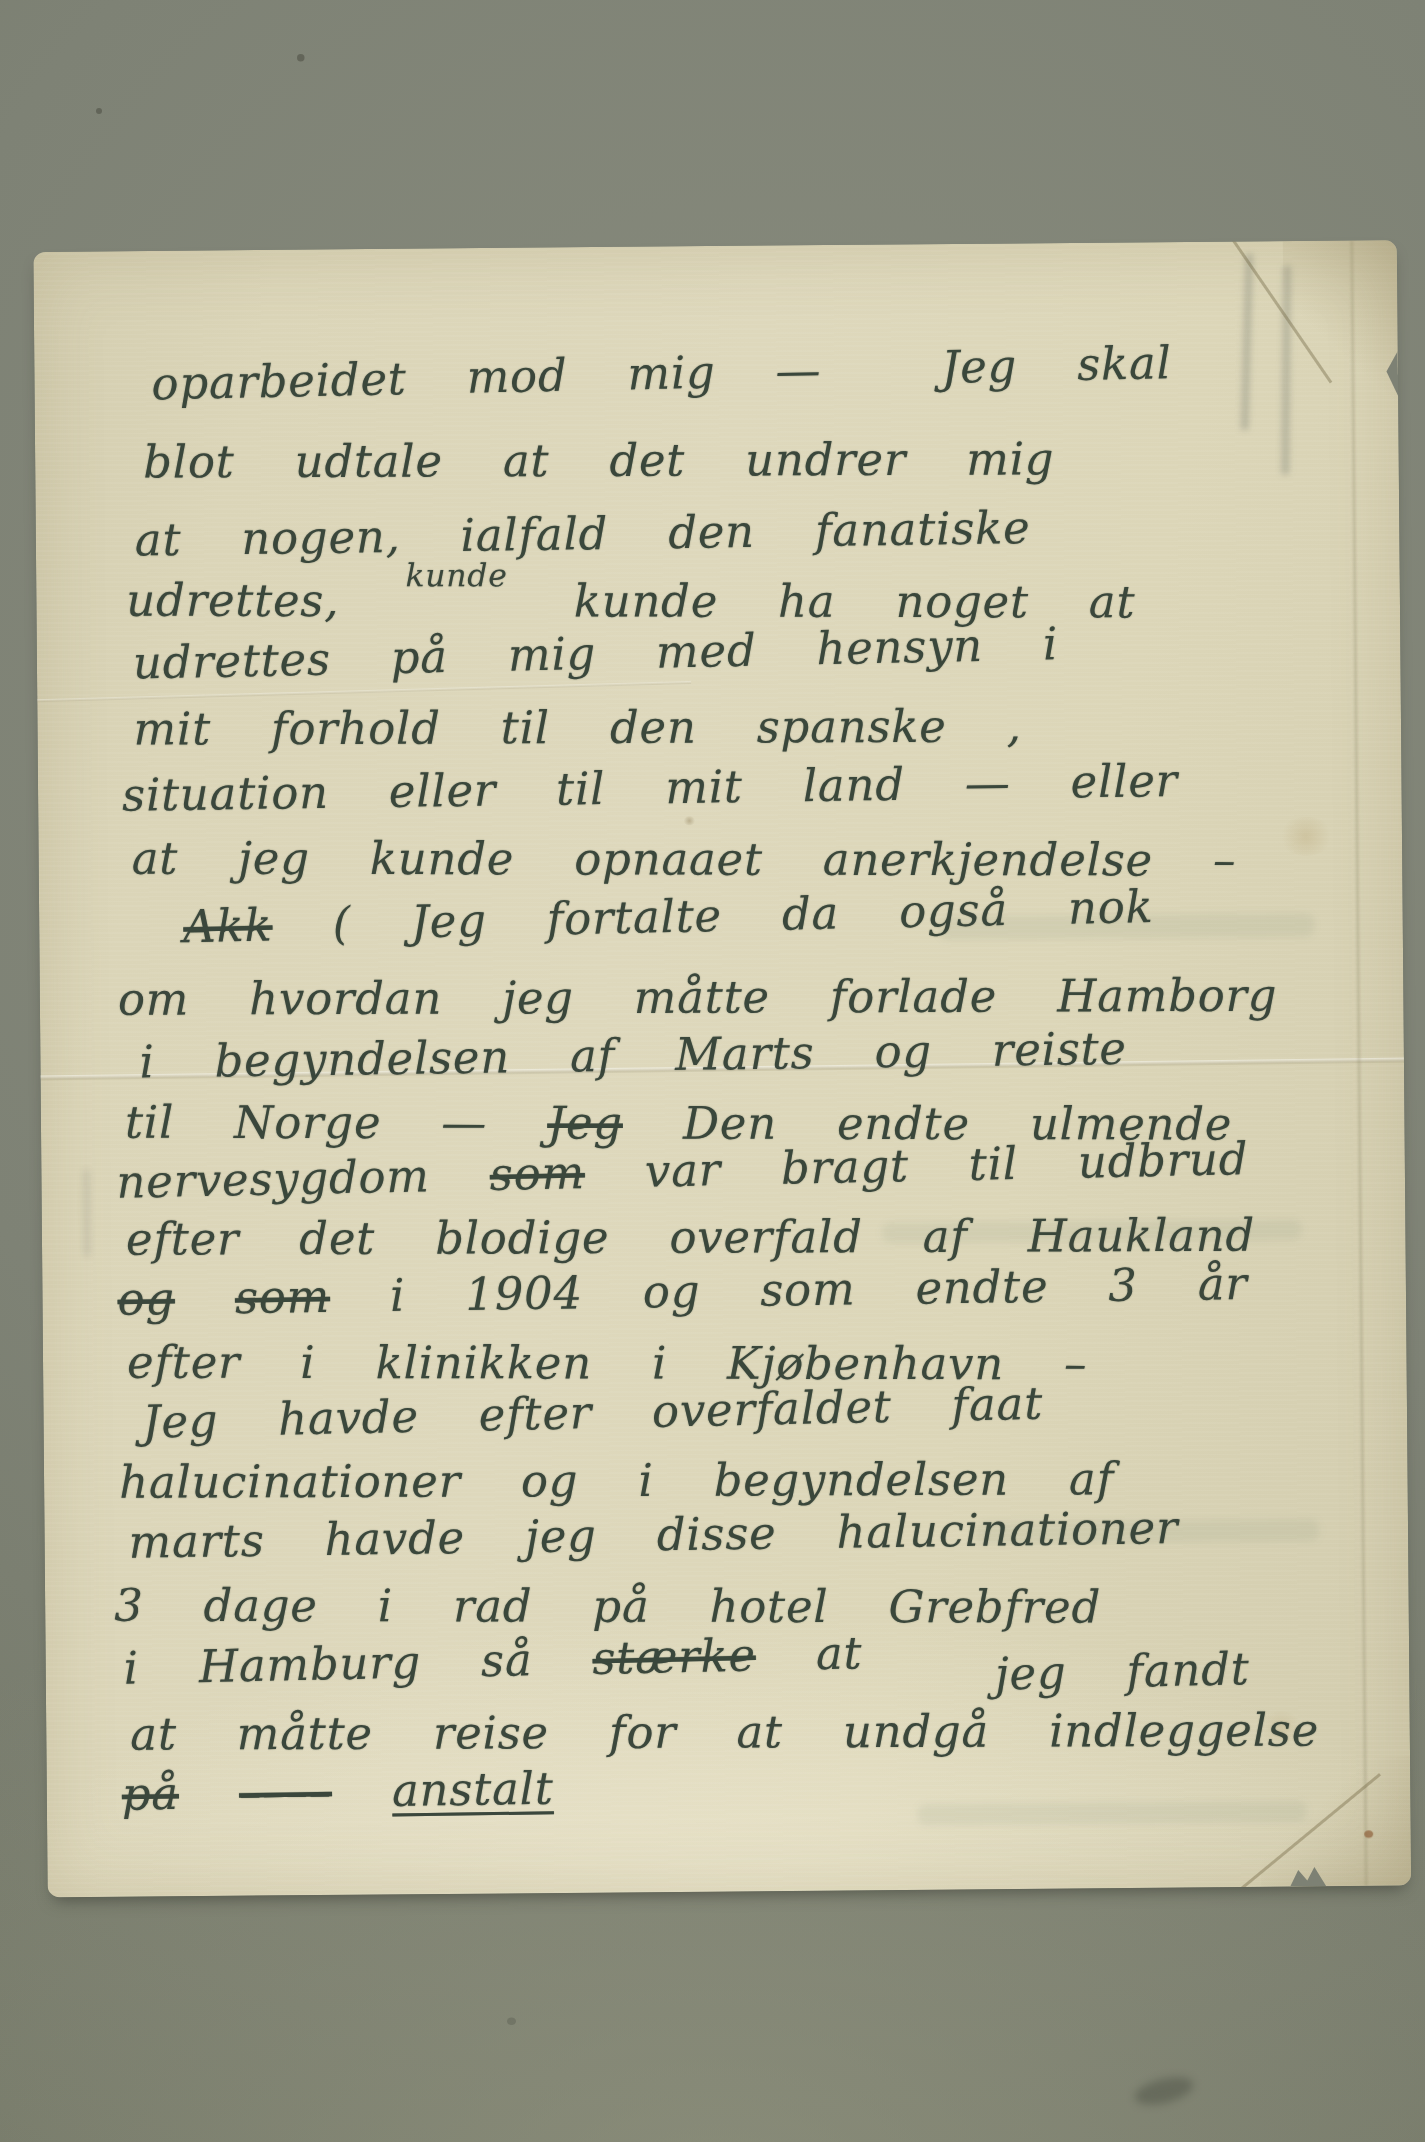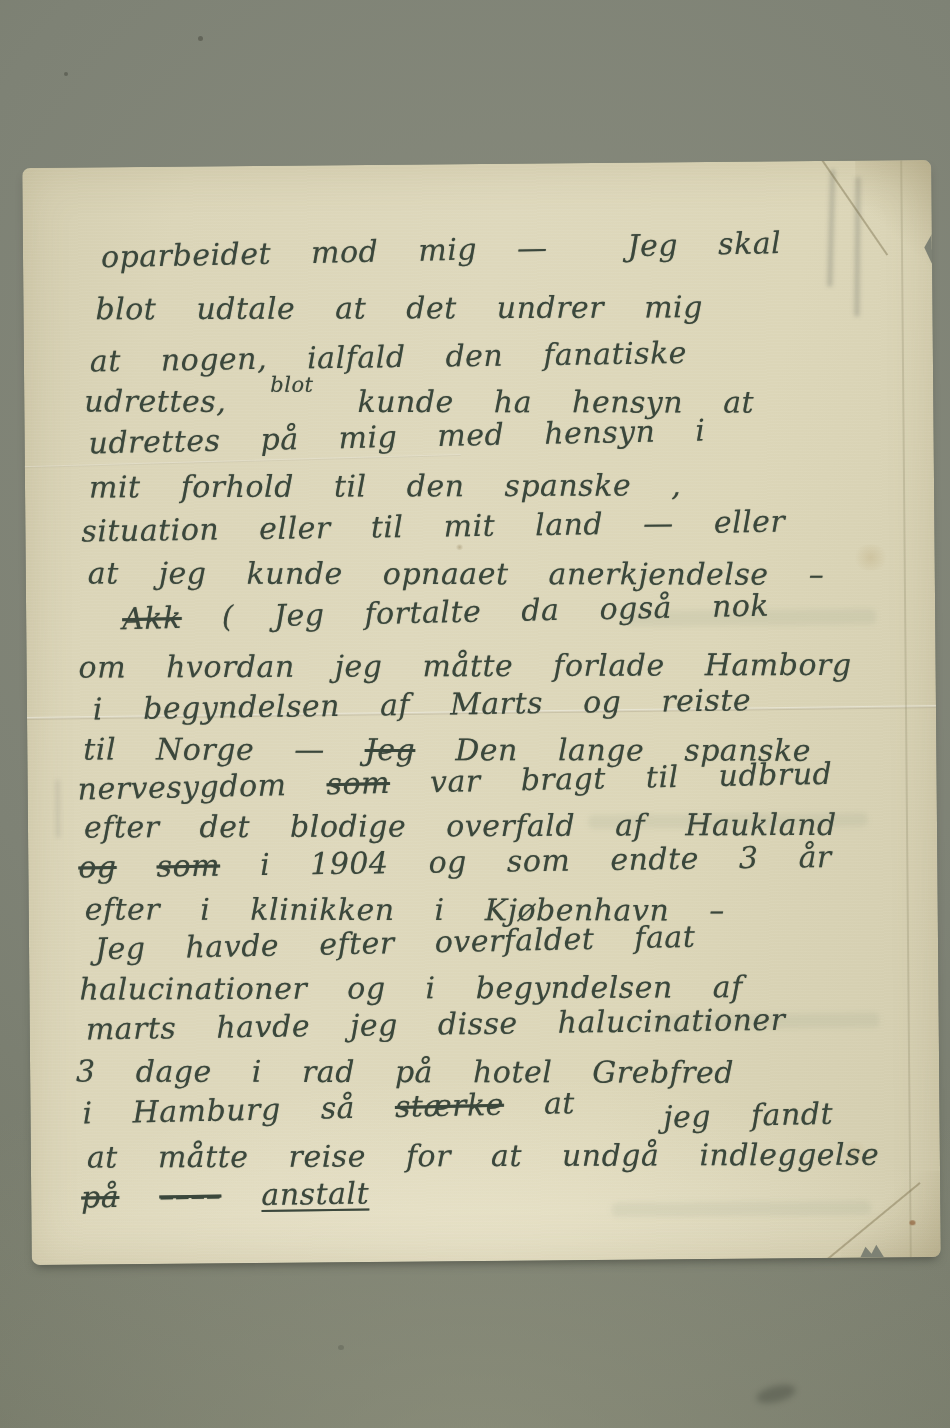--- a/index.html
+++ b/index.html
@@ -177,29 +177,29 @@
 
     <div class="stain stain-1"></div>
     <div class="stain stain-2"></div>
     <div class="stain stain-3"></div>
     <div class="stain rust-dot"></div>
 
     <div class="ink">
         <div class="line" style="left: 78px; top: 72px;"><span class="seg">oparbeidet mod mig —  Jeg skal</span></div>
         <div class="line" style="left: 72px; top: 124px;"><span class="seg">blot udtale at det undrer mig</span></div>
         <div class="line" style="left: 66px; top: 176px;"><span class="seg">at nogen, ialfald den fanatiske</span></div>
-        <div class="line" style="left: 60px; top: 216px;"><span class="seg">udrettes,</span> <span class="seg insert">blot</span> <span class="seg">kunde ha hensyn at</span></div>
+        <div class="line" style="left: 60px; top: 216px;"><span class="seg">udrettes,</span> <span class="seg insert">kunde</span> <span class="seg">kunde ha noget at</span></div>
         <div class="line" style="left: 64px; top: 258px;"><span class="seg">udrettes på mig med hensyn i</span></div>
         <div class="line" style="left: 64px; top: 302px;"><span class="seg">mit forhold til den spanske ,</span></div>
         <div class="line" style="left: 56px; top: 346px;"><span class="seg">situation eller til mit land — eller</span></div>
         <div class="line" style="left: 62px; top: 388px;"><span class="seg">at jeg kunde opnaaet anerkjendelse –</span></div>
         <div class="line" style="left: 96px; top: 434px;"><span class="seg strike">Akk</span> <span class="seg">( Jeg fortalte da også nok</span></div>
         <div class="line" style="left: 52px; top: 482px;"><span class="seg">om hvordan jeg måtte forlade Hamborg</span></div>
         <div class="line" style="left: 66px; top: 524px;"><span class="seg">i begyndelsen af Marts og reiste</span></div>
-        <div class="line" style="left: 56px; top: 564px;"><span class="seg">til Norge —</span> <span class="seg strike">Jeg</span> <span class="seg">Den lange spanske</span></div>
+        <div class="line" style="left: 56px; top: 564px;"><span class="seg">til Norge —</span> <span class="seg strike">Jeg</span> <span class="seg">Den endte ulmende</span></div>
         <div class="line" style="left: 50px; top: 604px;"><span class="seg">nervesygdom</span> <span class="seg strike">som</span> <span class="seg">var bragt til udbrud</span></div>
         <div class="line" style="left: 56px; top: 642px;"><span class="seg">efter det blodige overfald af Haukland</span></div>
         <div class="line" style="left: 50px; top: 682px;"><span class="seg strike">og</span> <span class="seg strike">som</span> <span class="seg">i 1904 og som endte 3 år</span></div>
         <div class="line" style="left: 56px; top: 724px;"><span class="seg">efter i klinikken i Kjøbenhavn –</span></div>
         <div class="line" style="left: 66px; top: 764px;"><span class="seg">Jeg havde efter overfaldet faat</span></div>
         <div class="line" style="left: 50px; top: 804px;"><span class="seg">halucinationer og i begyndelsen af</span></div>
         <div class="line" style="left: 56px; top: 844px;"><span class="seg">marts havde jeg disse halucinationer</span></div>
         <div class="line" style="left: 46px; top: 886px;"><span class="seg">3 dage i rad på hotel Grebfred</span></div>
         <div class="line" style="left: 52px; top: 928px;"><span class="seg">i Hamburg så</span> <span class="seg strike">stærke</span> <span class="seg">at</span> <span class="seg shift">jeg fandt</span></div>
         <div class="line" style="left: 56px; top: 972px;"><span class="seg">at måtte reise for at undgå indleggelse</span></div>

